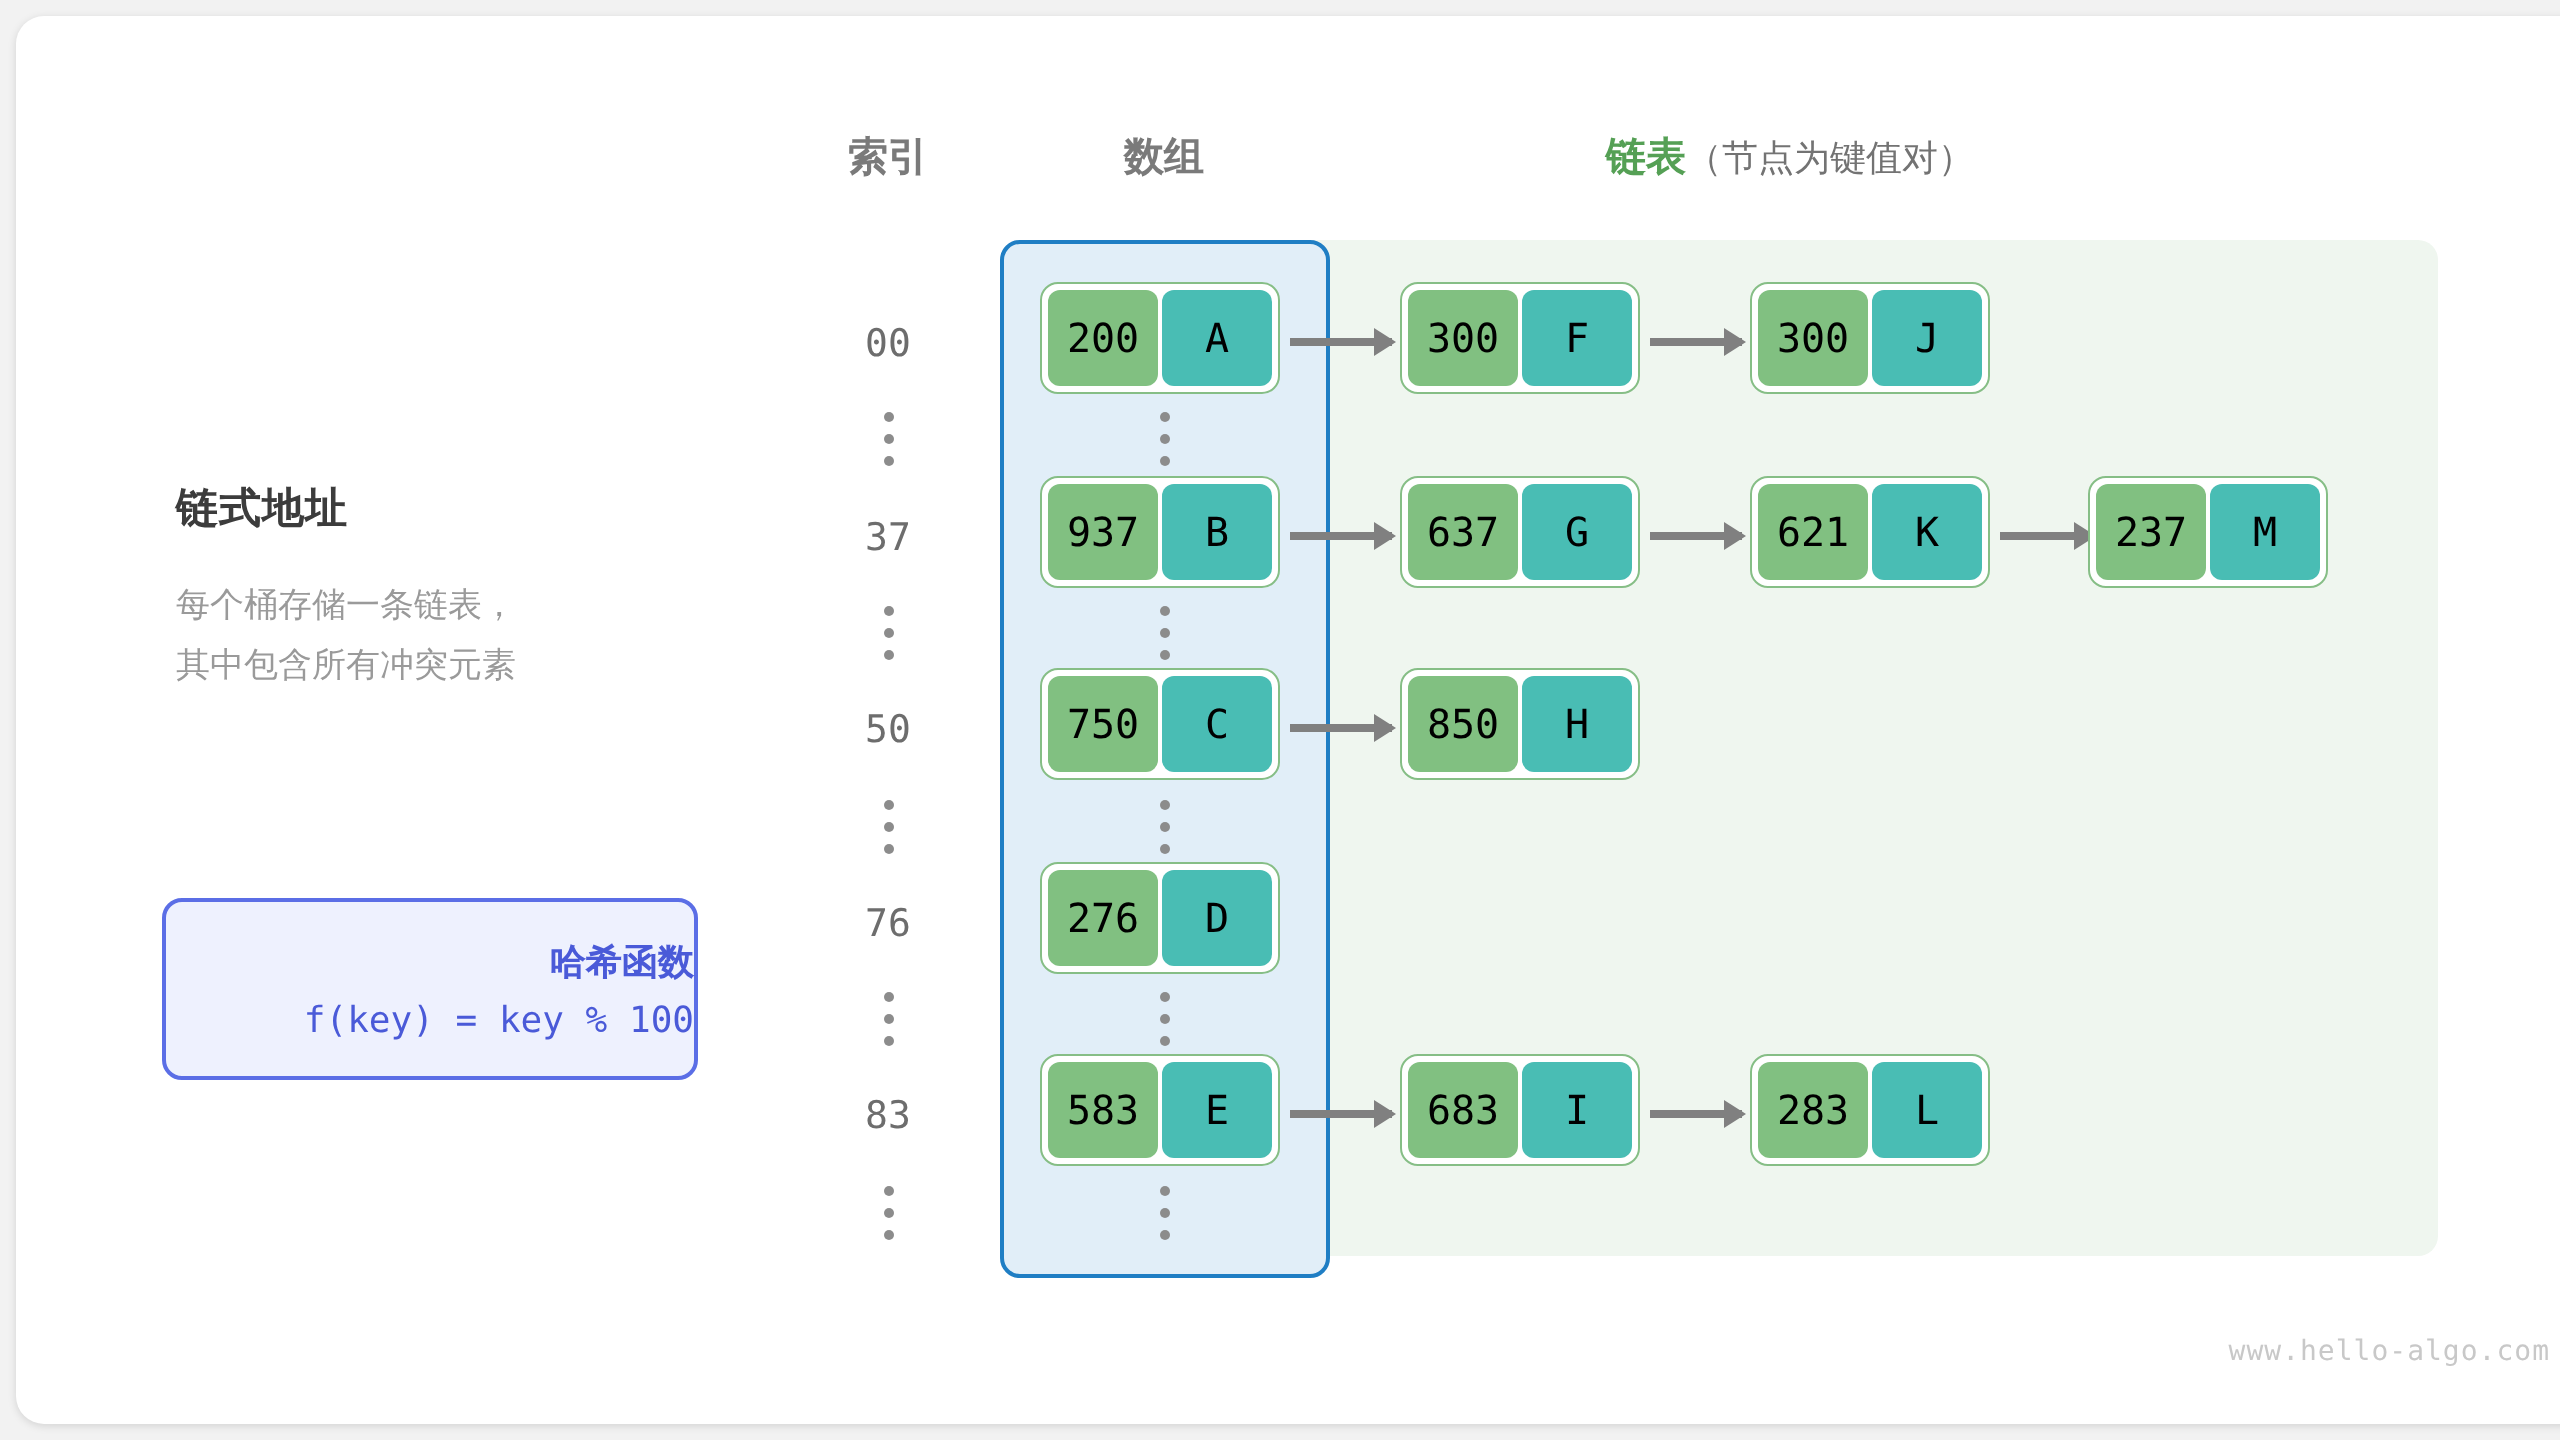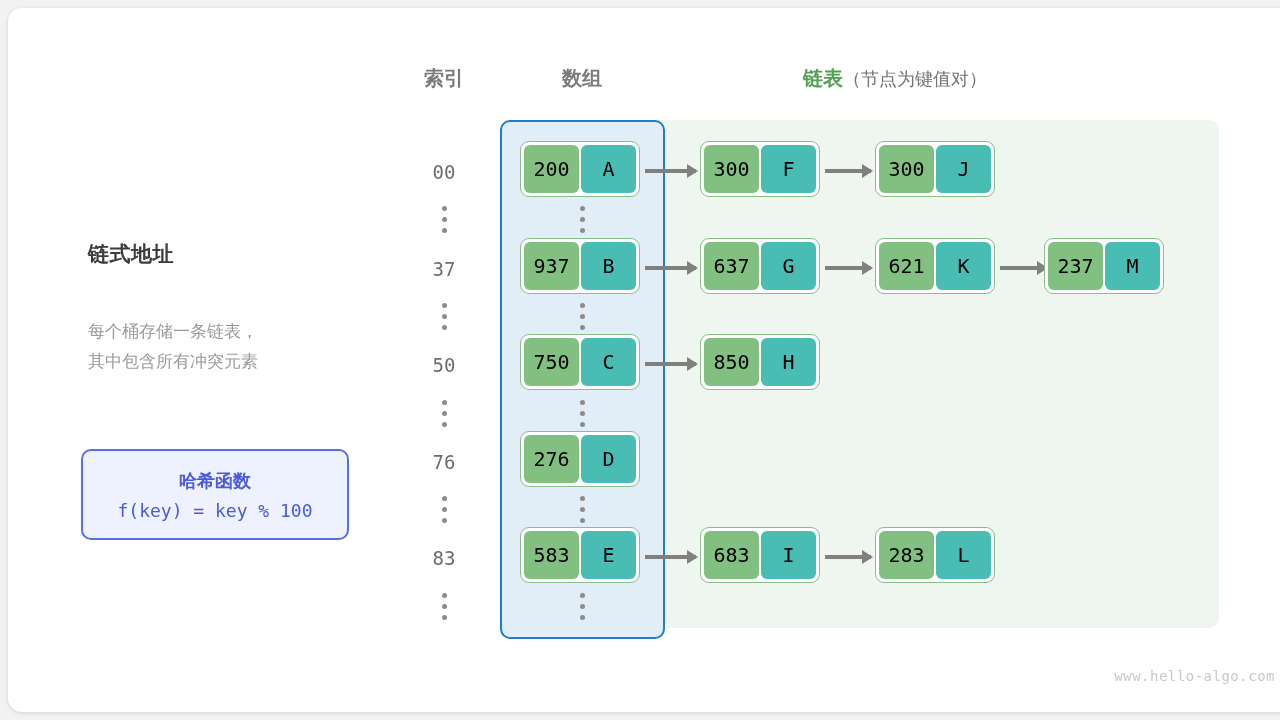--- a/index.html
+++ b/index.html
@@ -43,33 +43,32 @@
   
   #desc-title {
     position: absolute; left: 80px; top: 232px;
     font-size: 21px; font-weight: bold; color: #3c3c3c;
     letter-spacing: 0.5px;
   }
   #desc-body {
     position: absolute; left: 80px; top: 280px;
     font-size: 17px; color: #9a9a9a; line-height: 30px;
     white-space: pre-line;
-    margin-top: 29px;
   }
 
   
   #hash-box {
     position: absolute; left: 73px; top: 441px;
     width: 268px; height: 91px;
     background: #eef1fe;
     border: 2px solid #5b6ee6;
     border-radius: 10px;
     box-sizing: border-box;
     display: flex; flex-direction: column;
-    align-items: center; justify-content: center;
+    align-items: flex-end; justify-content: center;
   }
   #hash-title {
     font-size: 18px; font-weight: bold; color: #4a5ad8;
     margin-bottom: 7px;
   }
   #hash-formula {
     font-size: 18px; color: #4a5ad8;
     font-family: "DejaVu Sans Mono", monospace;
   }
 

